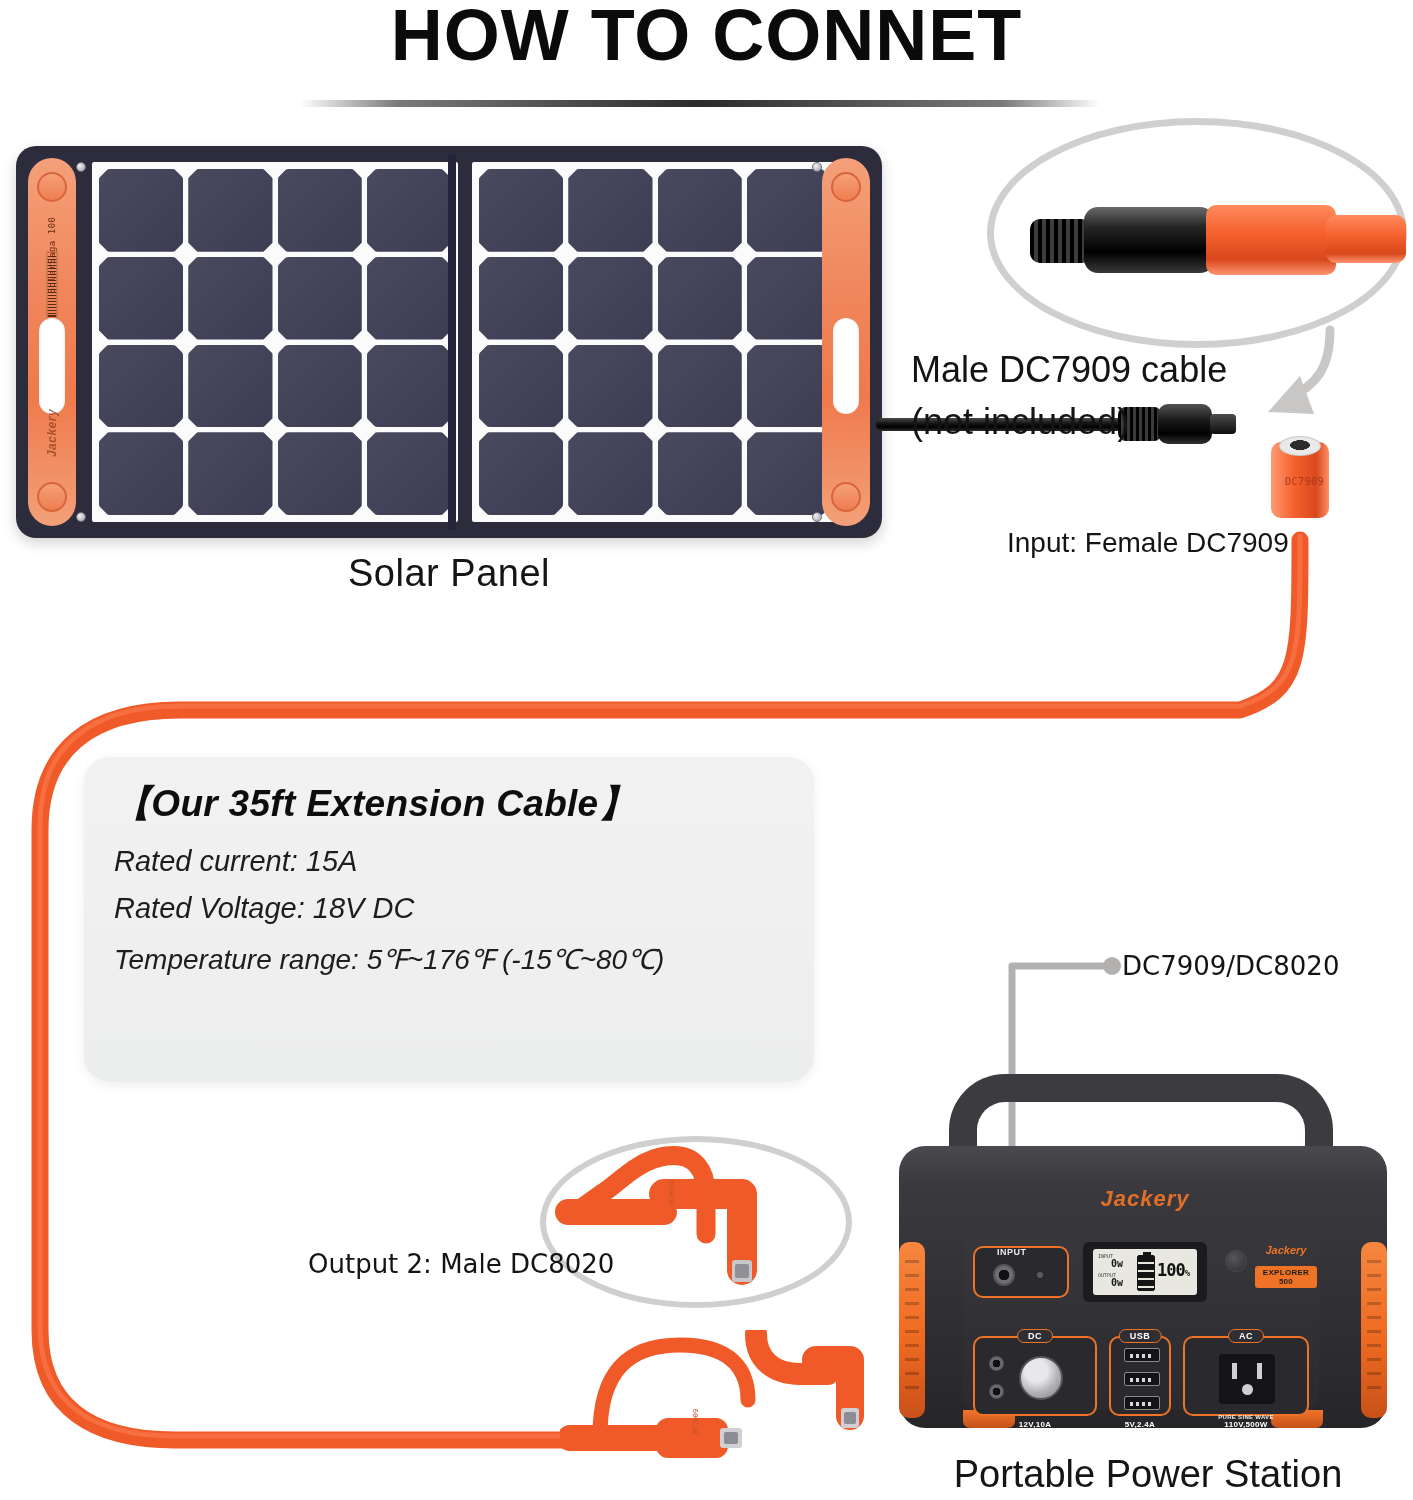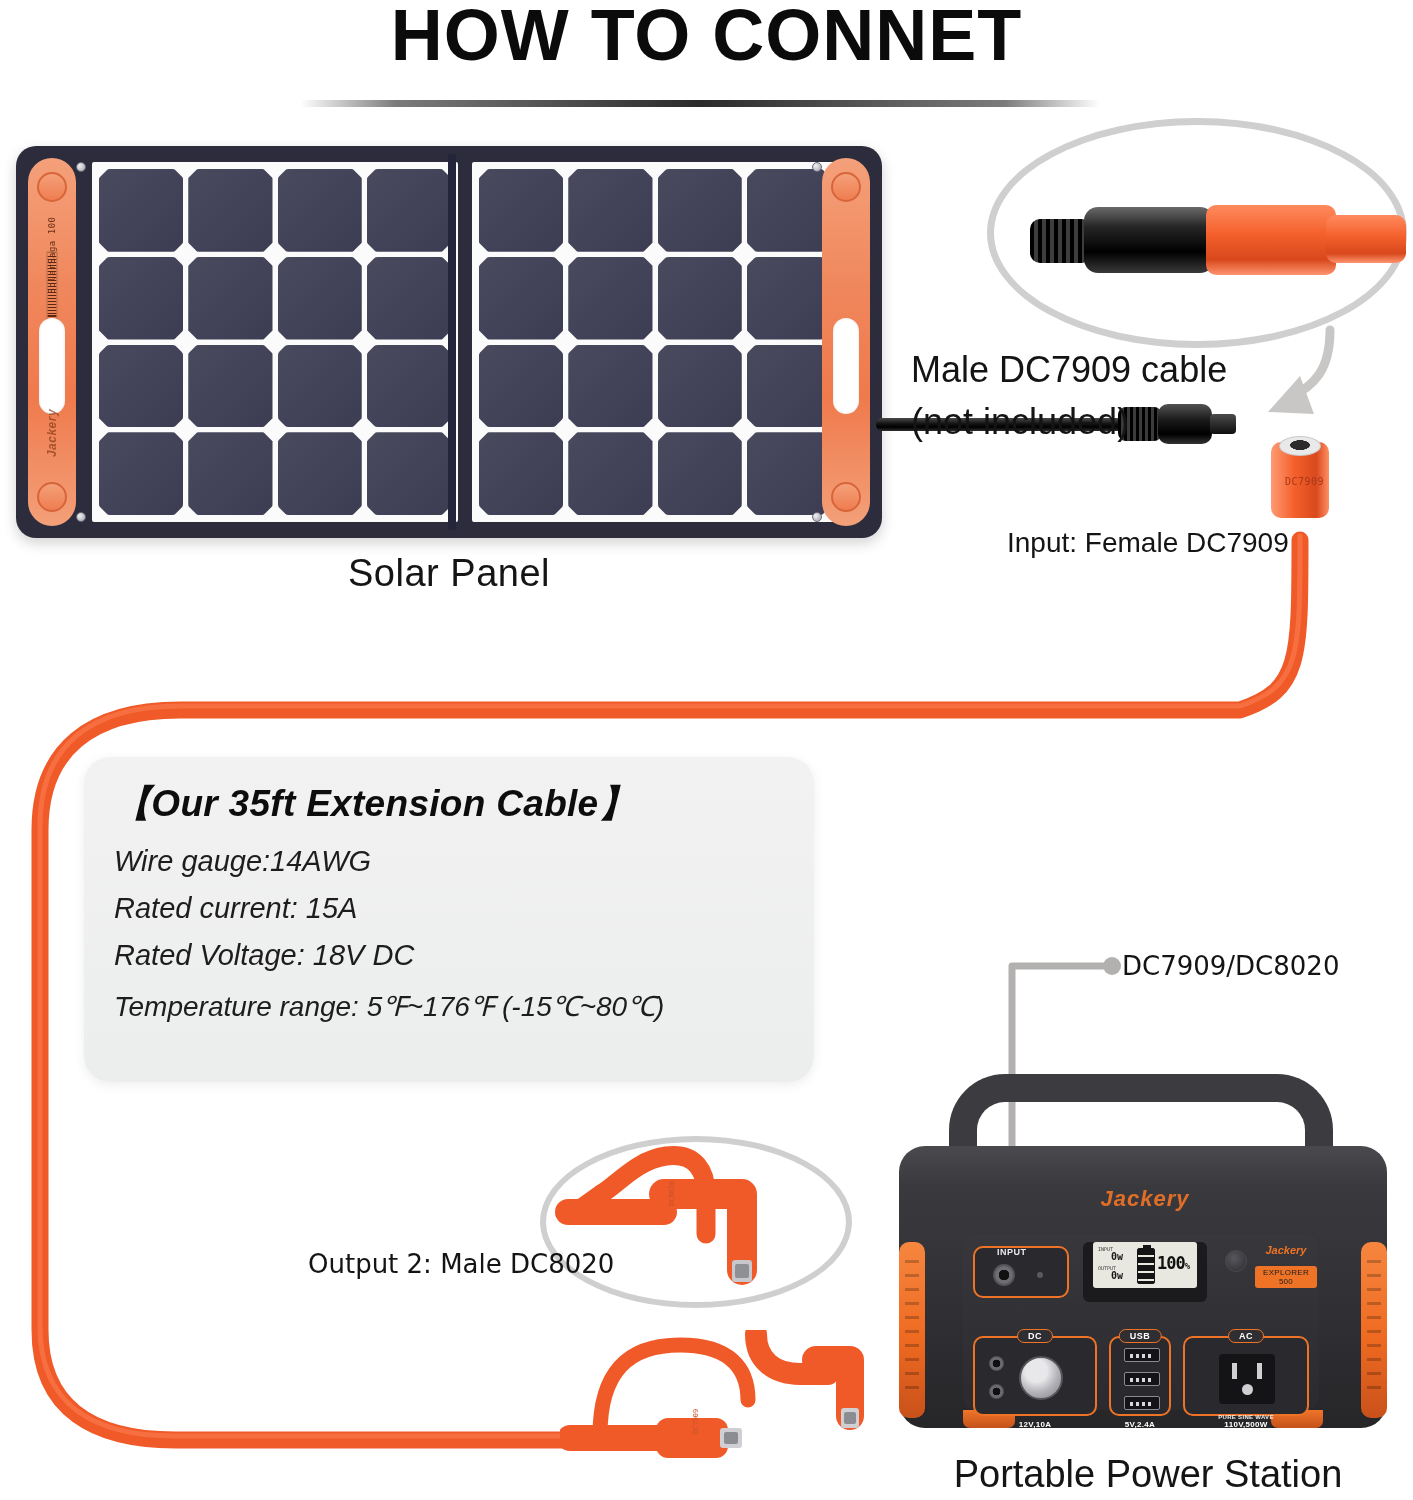--- a/index.html
+++ b/index.html
@@ -287,21 +287,21 @@
   .in-dot { position: absolute; left: 62px; top: 24px; width: 6px; height: 6px; border-radius: 50%; background: #5a5a5f; }
   .lab-input {
     position: absolute; left: 22px; top: -1px;
     font-size: 9px; font-weight: 700; color: #e8e8e8; letter-spacing: .5px;
   }
   .lcd {
     position: absolute; left: 120px; top: 8px; width: 124px; height: 60px;
     background: #1b1b1e; border-radius: 6px; padding: 6px;
   }
   .lcd-screen {
-    position: absolute; left: 10px; top: 0; width: 104px; height: 46px;
+    position: absolute; left: 10px; top: 7px; width: 104px; height: 46px;
     background: #e8e8e0; border-radius: 3px;
   }
   .lcd-in, .lcd-out {
     position: absolute; font-family: "DejaVu Sans Mono", monospace;
     font-size: 10px; color: #1a1a1a; font-weight: 700;
   }
   .lcd-in { left: 18px; top: 9px; }
   .lcd-out { left: 18px; top: 28px; }
   .lcd-tag {
     position: absolute; font-family: "DejaVu Sans Mono", monospace;
@@ -333,21 +333,21 @@
     position: absolute; left: 252px; top: 46px;
     font-size: 9px; font-weight: 700; color: #e8e8e8; letter-spacing: .5px; margin-left: 46px;
   }
   .st-brand-face {
     position: absolute; left: 292px; top: 10px; width: 62px; text-align: center;
     font-size: 11px; font-weight: 700; font-style: italic; color: #ef7326;
   }
   .st-model {
     position: absolute; left: 292px; top: 32px; width: 62px;
     background: #ef7326; border-radius: 3px; text-align: center;
-    font-size: 8px; font-weight: 400; color: #1d1d1d; letter-spacing: .3px;
+    font-size: 8px; font-weight: 700; color: #1d1d1d; letter-spacing: .3px;
     padding: 2px 0;
   }
 
   .st-row-bot { position: absolute; left: 0; top: 76px; width: 356px; height: 100px; }
   .sec { position: absolute; border: 2px solid #ef7326; border-radius: 10px; background: #2a2a2e; margin-top: 16px; }
   .sec-dc  { left: 10px;  top: 10px; width: 124px; height: 80px; }
   .sec-usb { left: 146px; top: 10px; width: 62px;  height: 80px; }
   .sec-ac  { left: 220px; top: 10px; width: 126px; height: 80px; }
   .sec-tag {
     position: absolute; top: -9px; left: 50%; transform: translateX(-50%);
@@ -526,21 +526,20 @@
   <div class="lbl-input">Input: Female DC7909</div>
 
   <div class="female-socket">
     <div class="fs-barrel"></div>
     <div class="fs-mouth"></div>
     <div class="fs-text">DC7909</div>
   </div>
 
   <div class="spec-card">
     <div class="spec-title">【Our 35ft Extension Cable】</div>
-    <div class="spec-line">Wire gauge:14AWG</div>
     <div class="spec-line">Rated current: 15A</div>
     <div class="spec-line">Rated Voltage: 18V DC</div>
     <div class="spec-line last">Temperature range: 5℉~176℉  (-15℃~80℃)</div>
   </div>
 
   <div class="bubble-dc8020">
     <svg width="312" height="172" viewBox="0 0 312 172">
       <path d="M30,70 L55,52 C70,44 90,18 120,14 C150,10 160,30 160,52 L160,92" fill="none" stroke="#f05a28" stroke-width="19" stroke-linecap="round"></path>
       <path d="M22,70 L118,70" stroke="#f05a28" stroke-width="26" stroke-linecap="round"></path>
       <path d="M118,52 L196,52 L196,128" fill="none" stroke="#f05a28" stroke-width="30" stroke-linecap="round" stroke-linejoin="round"></path>

